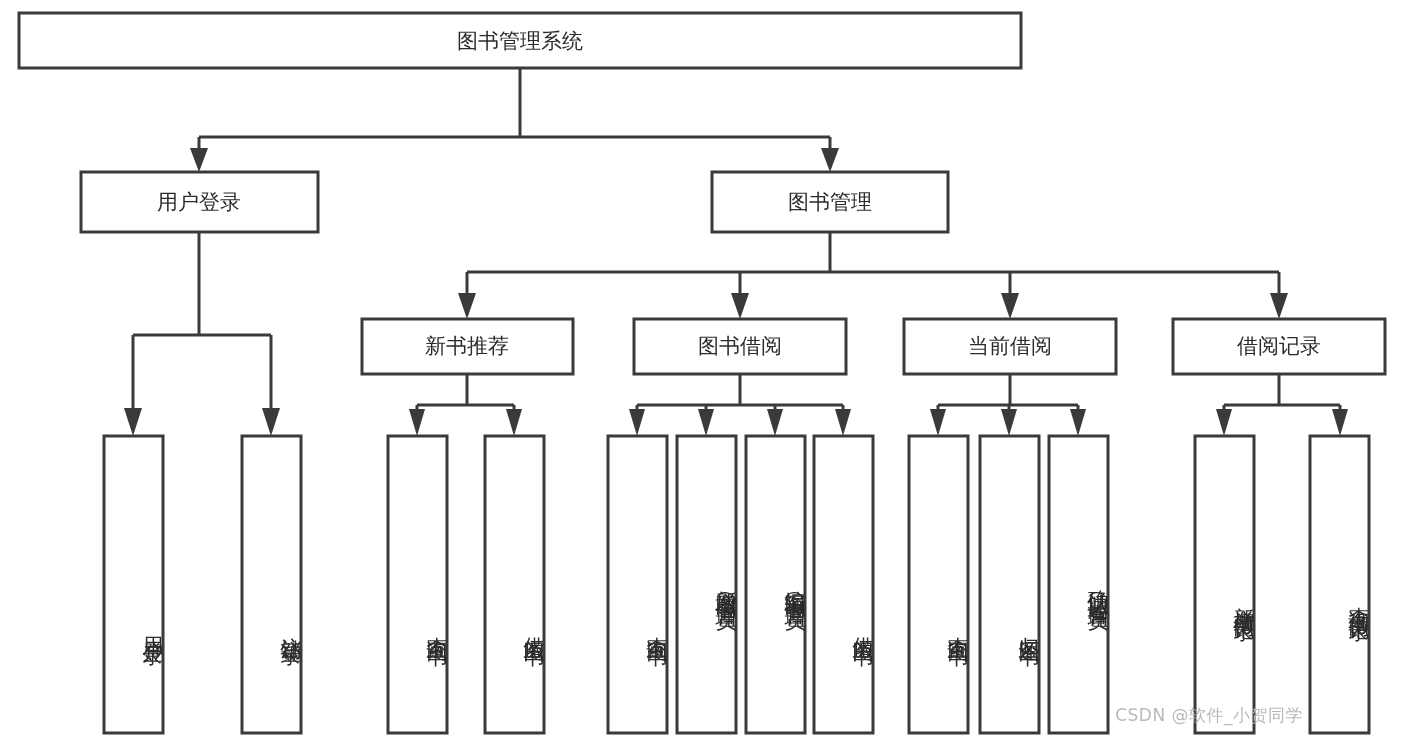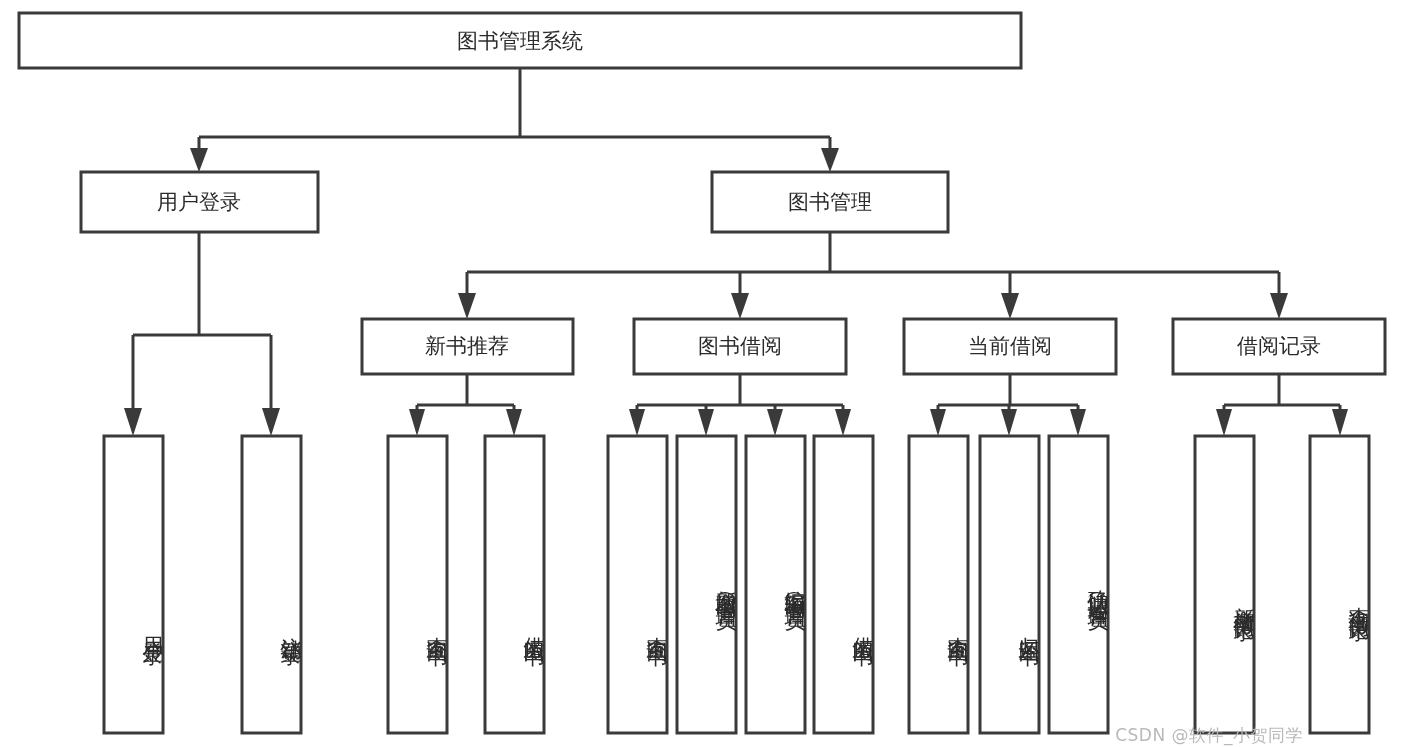--- a/index.html
+++ b/index.html
@@ -23,21 +23,21 @@
     writing-mode:vertical-rl;
     text-orientation:upright;
     letter-spacing:3px;
     line-height:1;
     display:flex;align-items:flex-start;justify-content:center;
     white-space:nowrap;
     pointer-events:none;
   }
   .vwrap{position:absolute;}
   #watermark{
-    position:absolute;right:8px;bottom:0;
+    position:absolute;right:8px;bottom:20px;
     font-family:"DejaVu Sans","Liberation Sans",sans-serif;
     font-size:17px;color:#b9b9b9;letter-spacing:.5px;white-space:nowrap;
   }
 </style>
 </head>
 <body>
 
 <div id="stage">
 
   <svg id="diagram" viewBox="0 0 1405 747">

